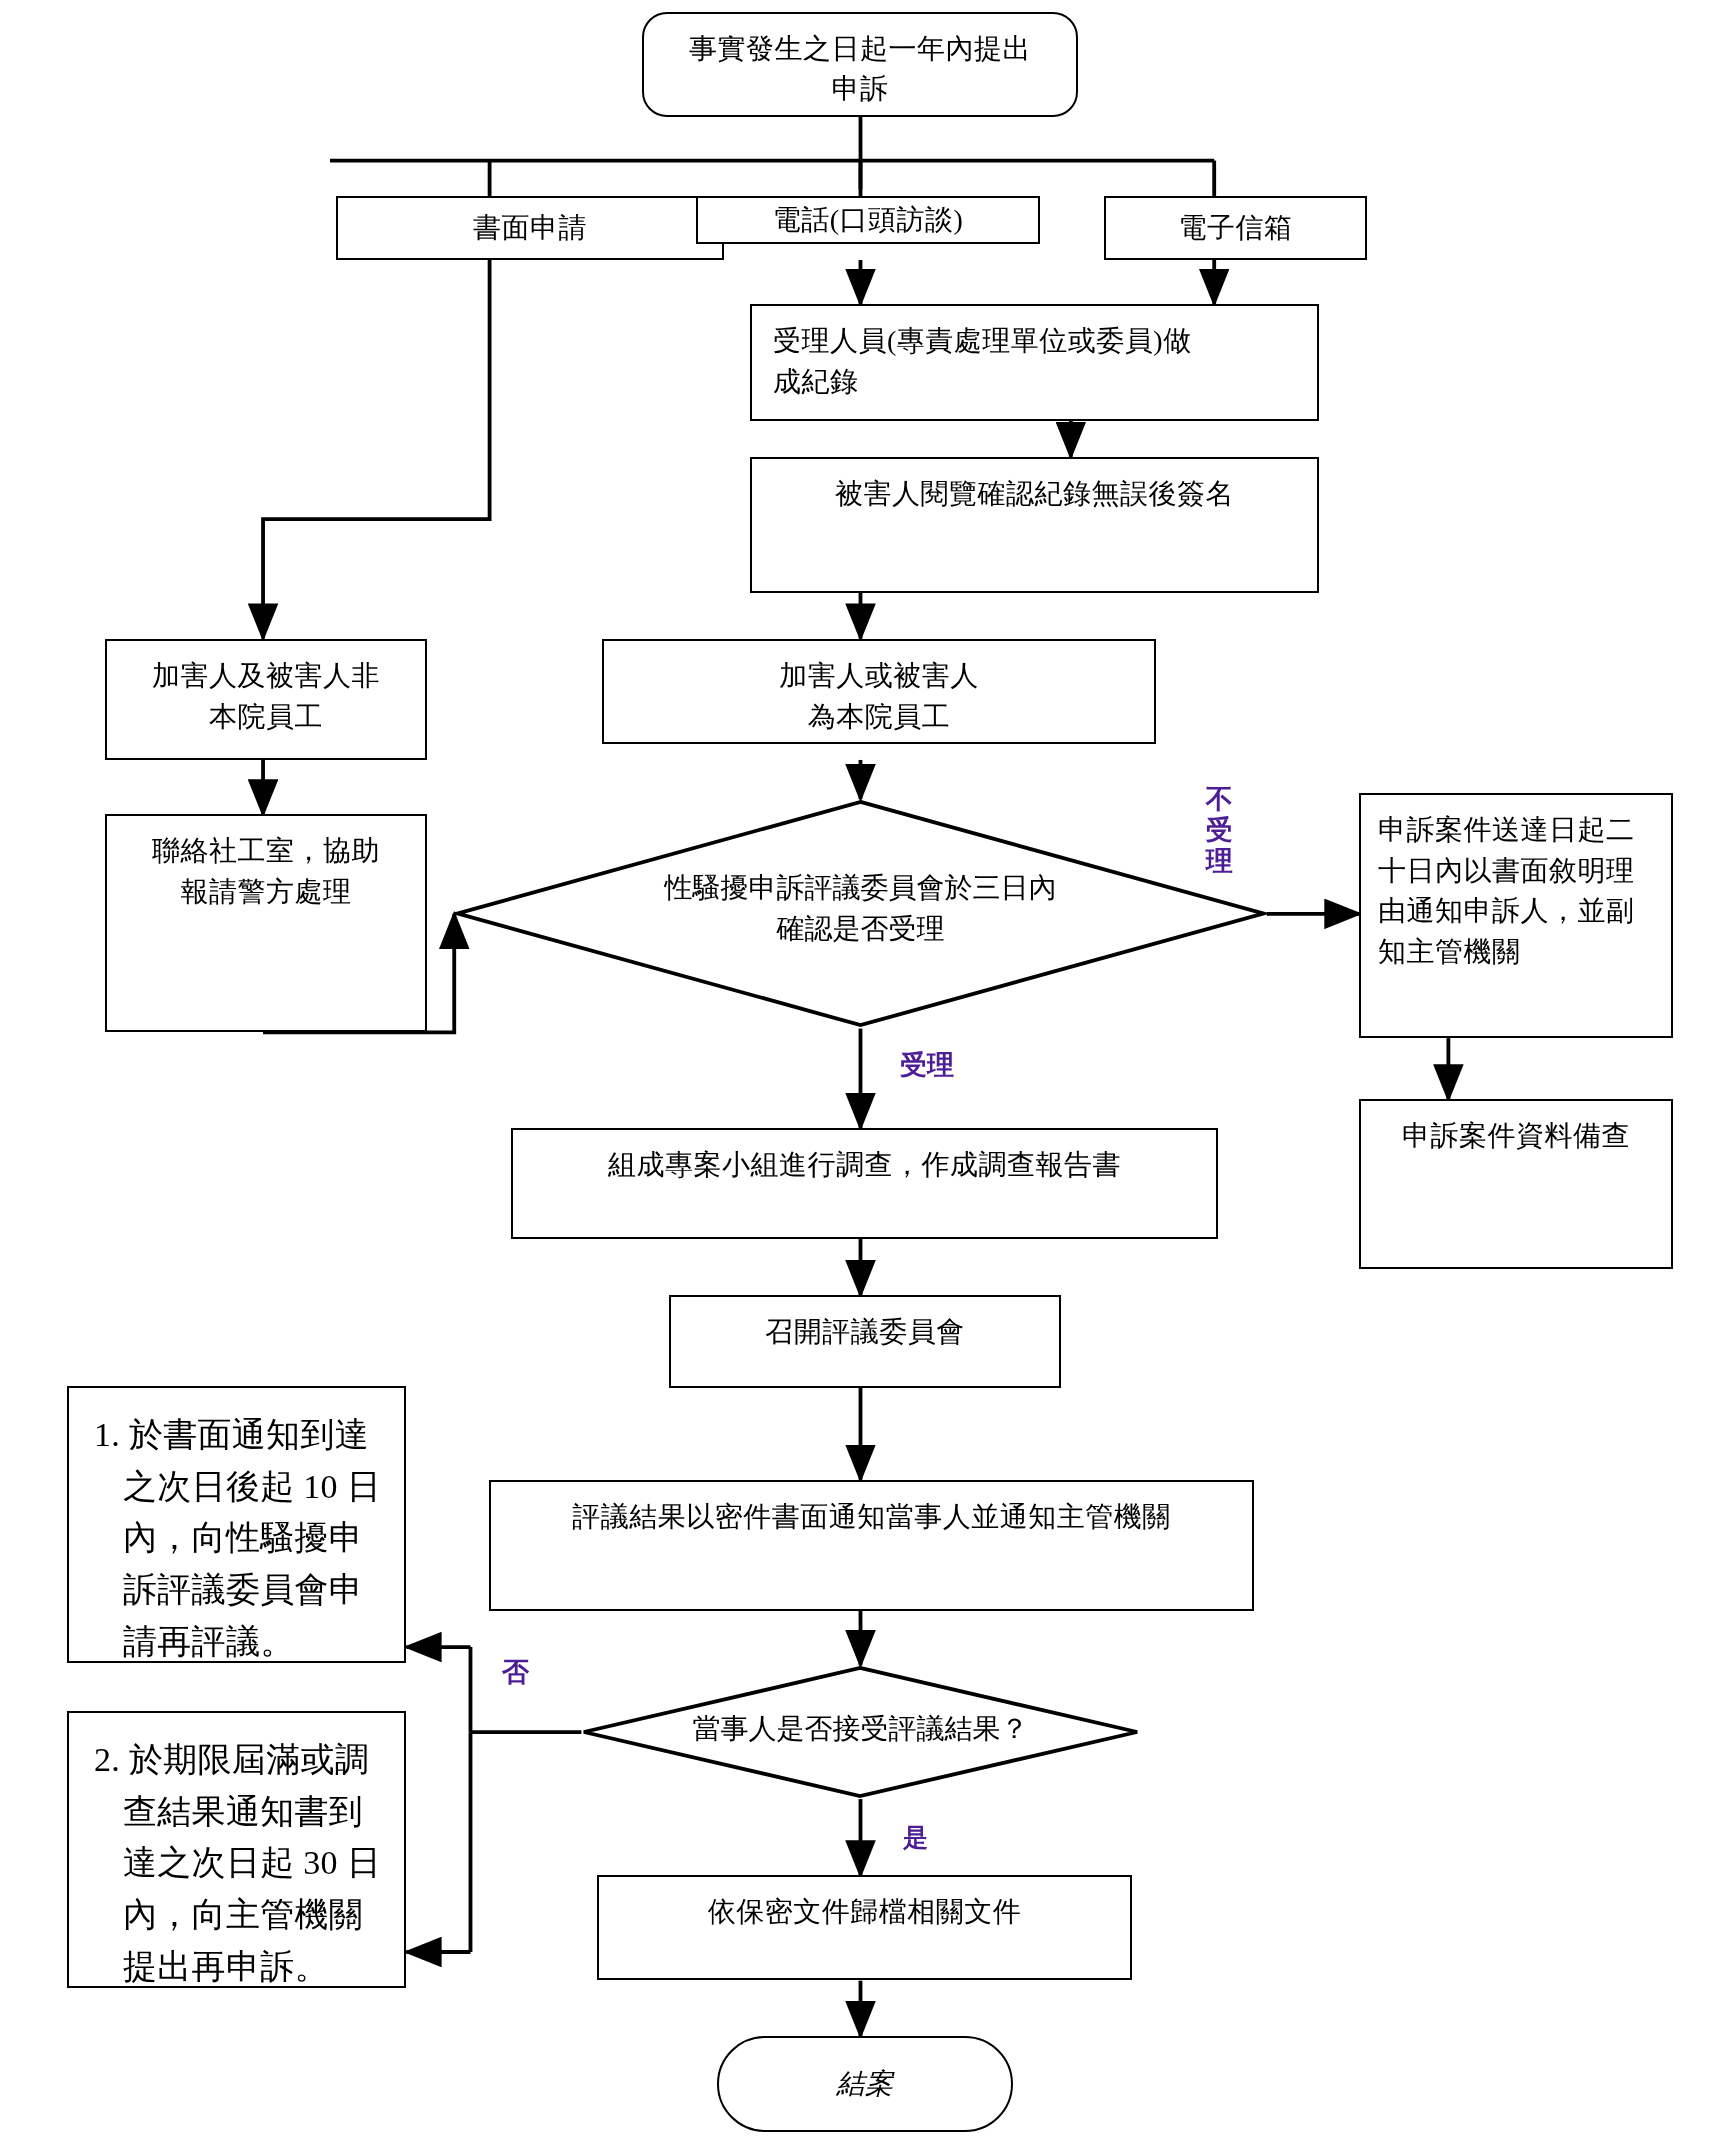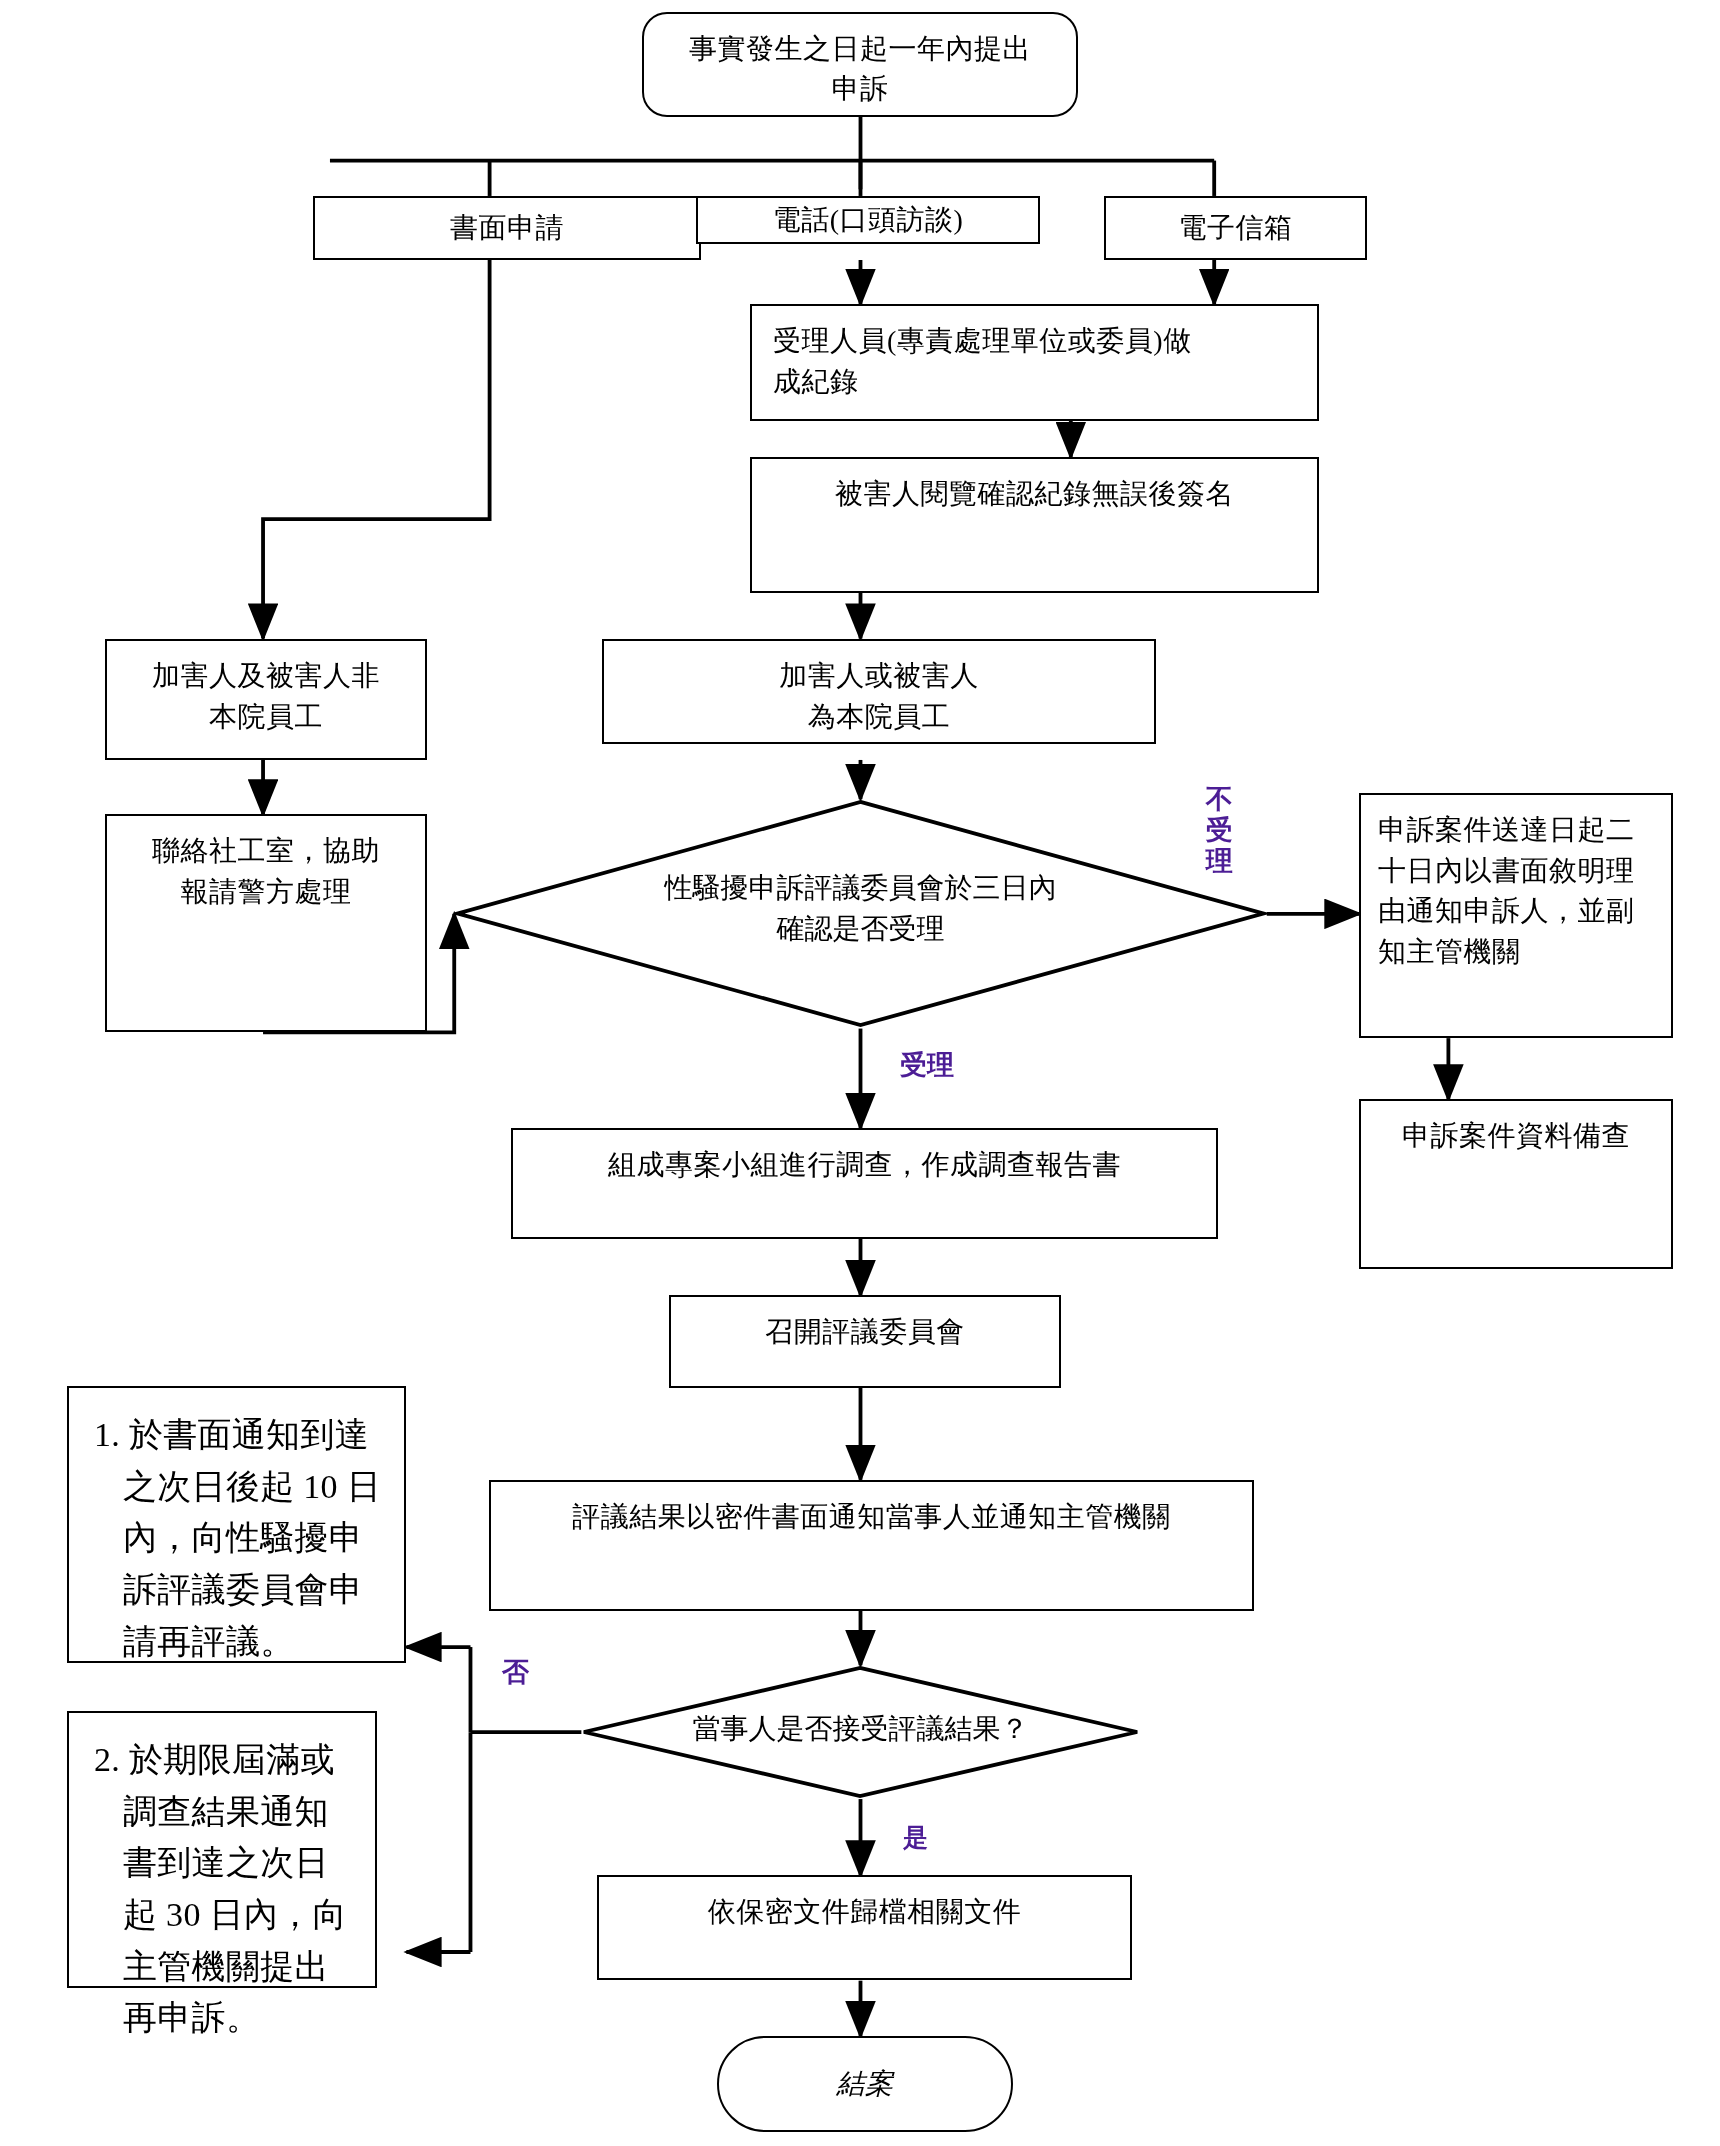--- a/index.html
+++ b/index.html
@@ -151,21 +151,21 @@
 
       <path d="M900,2072 L900,2130" marker-end="url(#ah)"></path>
     </g>
   </svg>
 
   <div class="node round pad-top" style="left:642px; top:11.5px; width:436px; height:105px;">
     <span class="txt" style="white-space: pre-line;">事實發生之日起一年內提出
 申訴</span>
   </div>
 
-  <div class="node rect center" style="left:313px; top:196px; width:388px; height:64px;">
+  <div class="node rect center" style="left:336px; top:196px; width:388px; height:64px;">
     <span class="txt">書面申請</span>
   </div>
 
   <div class="node rect center" style="left:696px; top:196px; width:344px; height:48px;">
     <span class="txt">電話(口頭訪談)</span>
   </div>
 
   <div class="node rect center" style="left:1104px; top:196px; width:263px; height:64px;">
     <span class="txt">電子信箱</span>
   </div>
@@ -241,21 +241,21 @@
   </div>
 
   <div class="node stadium center" style="left:717px; top:2036px; width:296px; height:96px;">
     <span class="txt">結案</span>
   </div>
 
   <div class="note" style="left:67px; top:1386px; width:339px; height:277px;">
     <span class="txt">1. 於書面通知到達之次日後起 10 日內，向性騷擾申訴評議委員會申請再評議。</span>
   </div>
 
-  <div class="note" style="left:67px; top:1711px; width:310px; height:277px;">
+  <div class="note" style="left:67px; top:1711px; width:339px; height:277px;">
     <span class="txt">2. 於期限屆滿或調查結果通知書到達之次日起 30 日內，向主管機關提出再申訴。</span>
   </div>
 
   <div class="edgelabel vert" style="left:1203px; top:784px; width:32.5px; line-height:1.15;">不受理</div>
 
   <div class="edgelabel" style="left:900px; top:1051px;">受理</div>
 
   <div class="edgelabel" style="left:502px; top:1658px;">否</div>
 
   <div class="edgelabel" style="left:903px; top:1824px; font-size:25px;">是</div>

